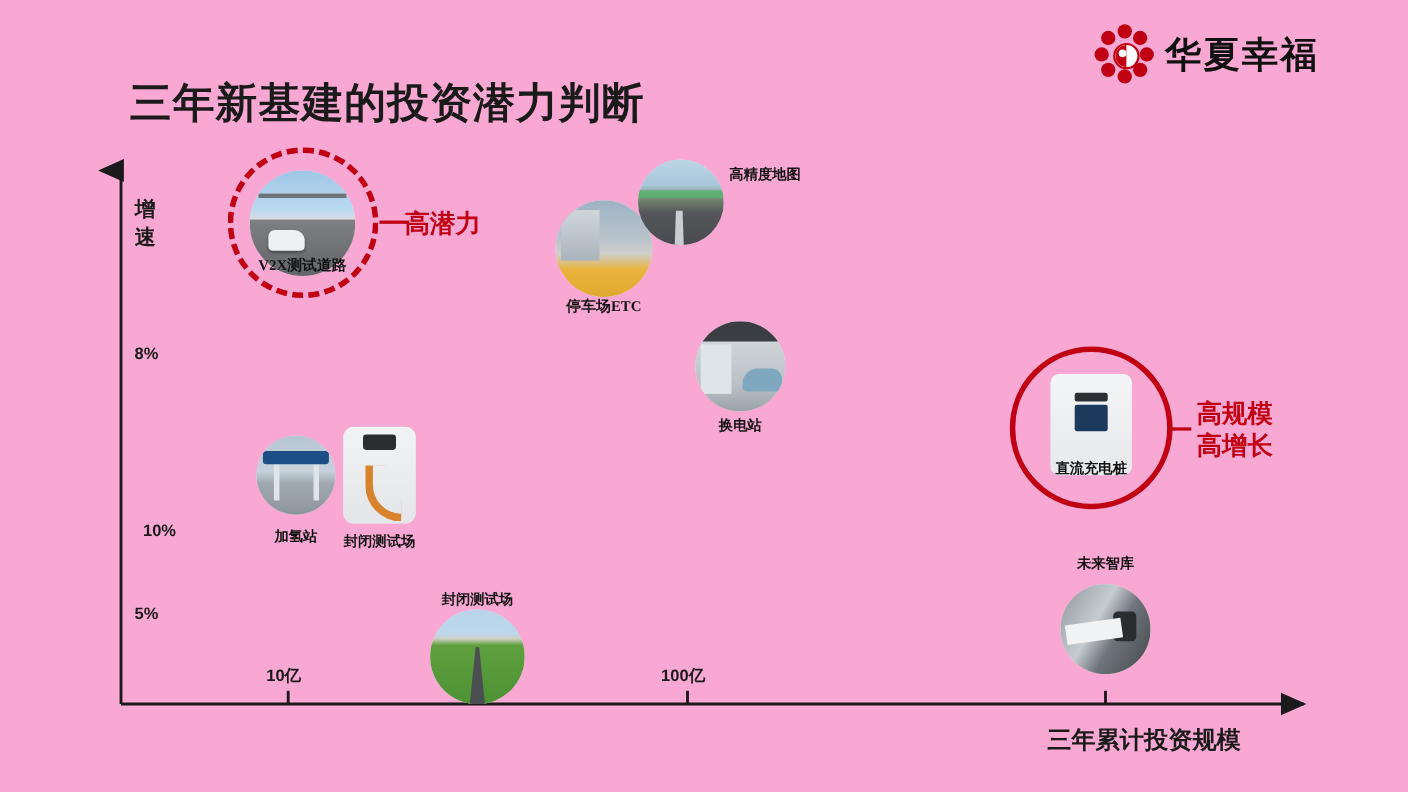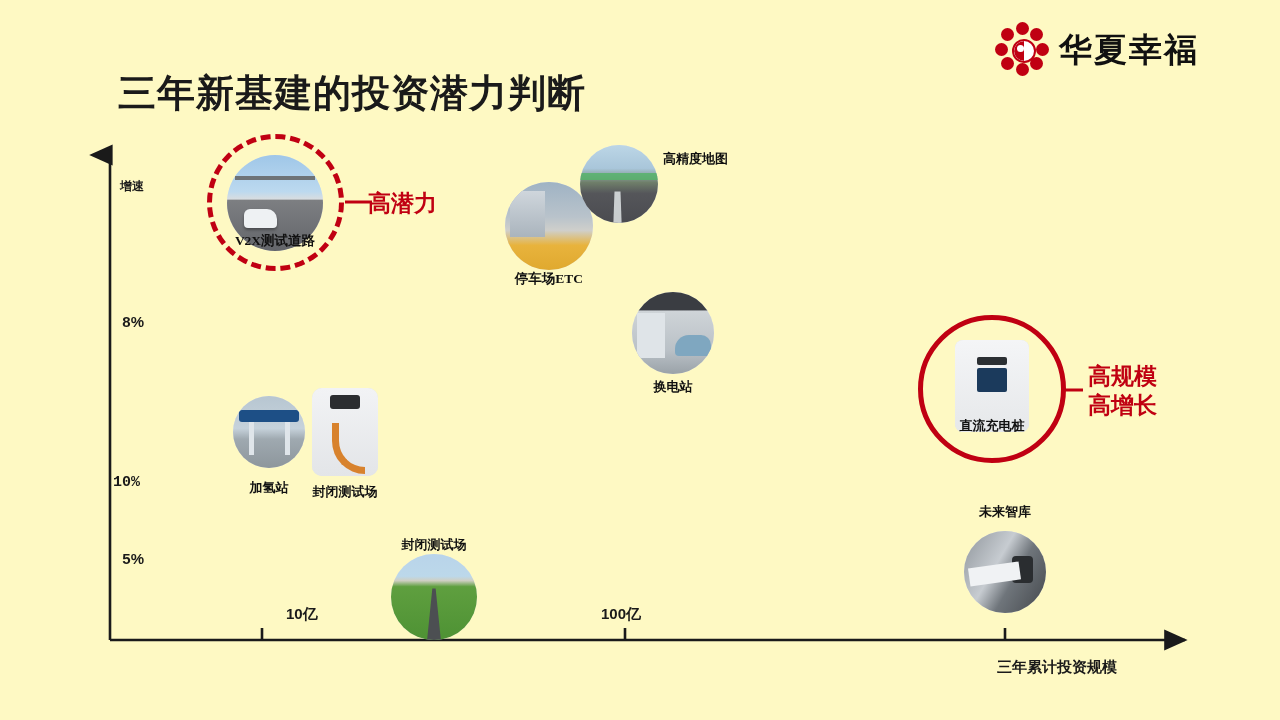--- a/index.html
+++ b/index.html
@@ -3,47 +3,47 @@
 <meta charset="utf-8">
 <style>
   html,body{margin:0;padding:0;}
   body{
     width:1280px;height:720px;
     background:#ffffff;
     font-family:"Liberation Sans","DejaVu Sans",sans-serif;
     overflow:hidden;
     position:relative;
   }
-  .slide{position:absolute;inset:0;background:#fef9c3;}
+  .slide{position:absolute;inset:0;background:#f9a8d4;}
 
   
   .logo-wrap{position:absolute;left:995px;top:22px;display:flex;align-items:center;gap:10px;}
   .logo-mark{position:relative;width:54px;height:54px;}
   .logo-mark .dot{position:absolute;width:13px;height:13px;border-radius:50%;background:#C00012;}
   .logo-mark .core{position:absolute;left:17px;top:17px;width:20px;height:20px;border-radius:50%;
       border:2px solid #C00012;background:#fff;overflow:hidden;}
   .logo-mark .core:before{content:"";position:absolute;left:0;top:0;width:50%;height:100%;background:#C00012;
       border-radius:10px 0 0 10px;}
   .logo-mark .core:after{content:"";position:absolute;left:3px;top:4px;width:7px;height:7px;border-radius:50%;
       background:#fff;}
   .logo-text{font-size:33px;font-weight:bold;color:#111;letter-spacing:2px;line-height:1;}
 
   
   .slide-title{position:absolute;left:118px;top:68px;font-size:38px;font-weight:bold;color:#1a1a1a;
       letter-spacing:1px;white-space:nowrap;text-align:right;}
 
   
   .axis-svg{position:absolute;left:0;top:0;width:1280px;height:720px;pointer-events:none;}
 
-  .y-axis-label{position:absolute;left:120px;top:178px;width:24px;font-size:12px;font-weight:bold;
+  .y-axis-label{position:absolute;left:120px;top:178px;width:24px;font-size:19px;font-weight:bold;
       color:#1a1a1a;line-height:1.35;text-align:center;}
   .ytick{position:absolute;font-size:15px;font-weight:bold;color:#1a1a1a;text-align:right;width:56px;}
   .xtick{position:absolute;font-size:15px;font-weight:bold;color:#1a1a1a;white-space:nowrap;}
-  .x-axis-title{position:absolute;left:952px;top:658px;font-size:15px;font-weight:bold;color:#1a1a1a;
-      white-space:nowrap;margin-left:45px;}
+  .x-axis-title{position:absolute;left:952px;top:658px;font-size:22px;font-weight:bold;color:#1a1a1a;
+      white-space:nowrap;}
 
   
   .bubble{position:absolute;border-radius:50%;overflow:hidden;background:#dfe3e6;}
   .bubble .ph{position:absolute;inset:0;}
   .node-label{position:absolute;font-size:13px;font-weight:bold;color:#111;white-space:nowrap;text-align:center;}
   .node-label.serif{font-family:"Liberation Serif","DejaVu Serif",serif;font-size:13.5px;}
 
   
   .ring-dashed{position:absolute;border-radius:50%;border:5px dashed #C00012;box-sizing:border-box;}
   .ring-solid{position:absolute;border-radius:50%;border:5px solid #C00012;box-sizing:border-box;}
@@ -144,24 +144,24 @@
 
     <line x1="345" y1="202" x2="372" y2="202" stroke="#C00012" stroke-width="3"></line>
     <line x1="1062" y1="390" x2="1083" y2="390" stroke="#C00012" stroke-width="3"></line>
   </svg>
 
   <div class="y-axis-label">
     <div>增速</div>
   </div>
 
   <div class="ytick" style="left:88px;top:313px;">8%</div>
-  <div class="ytick" style="left:84px;top:474px;font-family:Liberation Mono, monospace;">10%</div>
+  <div class="ytick" style="left:104px;top:474px;">10%</div>
   <div class="ytick" style="left:88px;top:550px;">5%</div>
 
-  <div class="xtick" style="left:242px;top:605px;margin-left:44px;">10亿</div>
+  <div class="xtick" style="left:242px;top:605px;">10亿</div>
   <div class="xtick" style="left:601px;top:605px;">100亿</div>
   <div class="xtick" style="left:979px;top:579px;font-style:italic;">500亿</div>
 
   <div class="x-axis-title">三年累计投资规模</div>
 
   <div class="ring-dashed" style="left:207px;top:134px;width:137px;height:137px;"></div>
   <div class="ring-solid" style="left:918px;top:315px;width:148px;height:148px;"></div>
 
   <div class="callout" style="left:368px;top:189px;">高潜力</div>
   <div class="callout" style="left:1088px;top:362px;">

